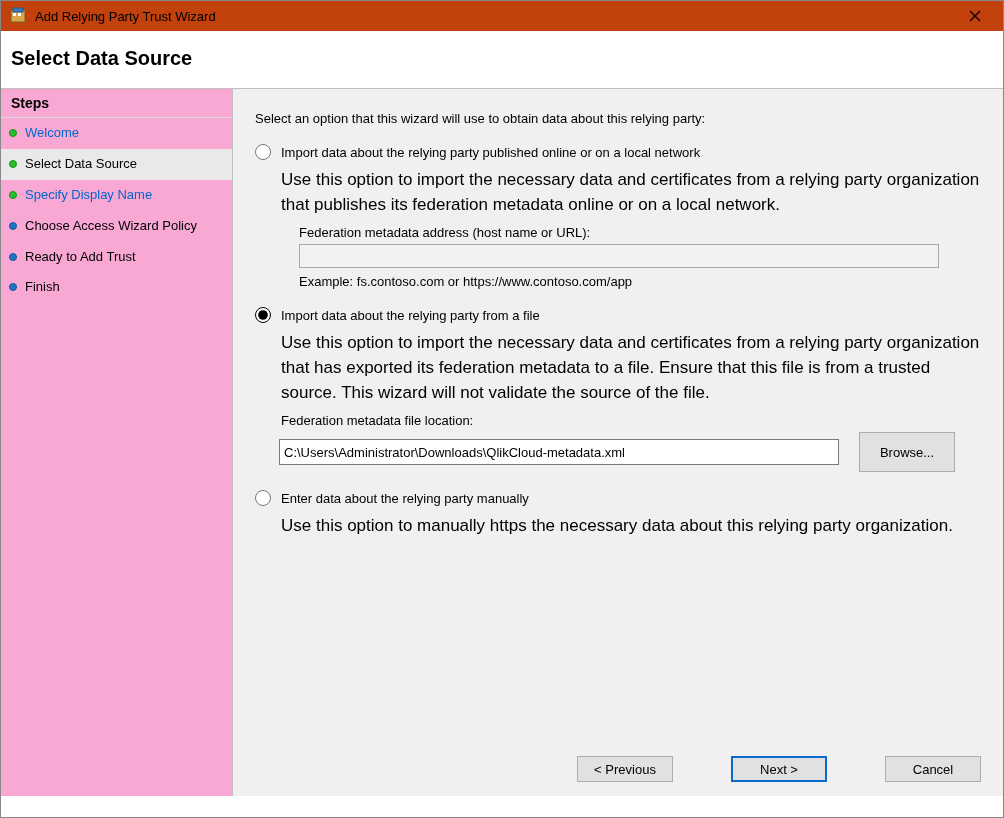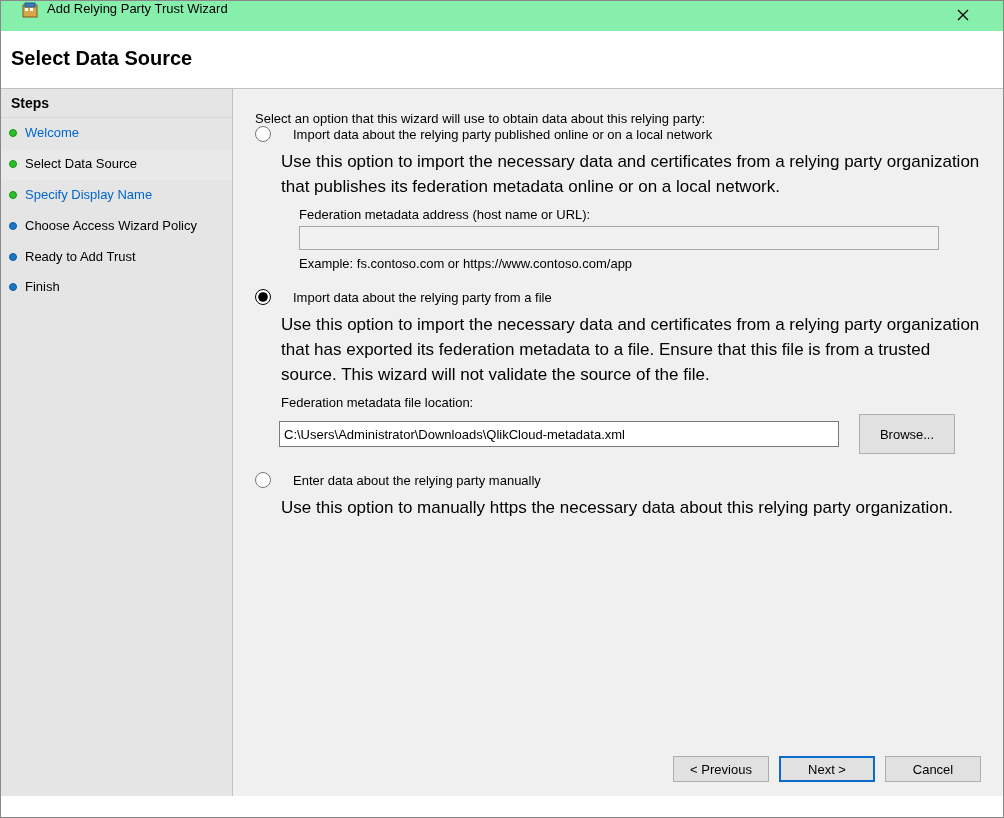--- a/index.html
+++ b/index.html
@@ -1,49 +1,49 @@
 <!DOCTYPE html>
 <html><head>
   <meta charset="utf-8">
   <style>
     * { box-sizing: border-box; margin: 0; padding: 0; }
     body { font-family: "Segoe UI", Tahoma, sans-serif; font-size: 13px; color: #000; background: #fff; width: 1004px; height: 818px; overflow: hidden; border: 1px solid #888; }
-    .title-bar { height: 30px; display: flex; align-items: flex-start; padding: 0 20px; background: #86efac; }
+    .title-bar { height: 30px; display: flex; align-items: center; padding: 0 8px; background: #c2410c; }
     .title-bar .icon { width: 20px; height: 20px; display:inline-flex; align-items:center; justify-content:center; margin-right: 6px; }
     .title-bar .window-title { font-size: 13px; }
     .title-bar .spacer { flex: 1; }
     .close-btn { width: 40px; height: 28px; display: flex; align-items: center; justify-content: center; cursor: pointer; }
     .heading-row { padding: 16px 10px 18px 10px; }
     .heading-row h1 { font-size: 20px; font-weight: bold; }
     .content-area { display: flex; height: 708px; border-top: 1px solid #c0c0c0; }
-    .sidebar { width: 232px; border-right: 1px solid #c0c0c0; background: #e5e5e5; padding-top: 0; }
+    .sidebar { width: 232px; border-right: 1px solid #c0c0c0; background: #f9a8d4; padding-top: 0; }
     .sidebar .steps-header { font-weight: bold; font-size: 14px; padding: 6px 10px; border-bottom: 1px solid #d8d8d8; }
     .sidebar ul { list-style: none; }
     .sidebar li { padding: 7px 10px 7px 24px; position: relative; font-size: 13px; cursor: pointer; line-height: 1.3; }
     .bullet { position: absolute; left: 8px; top: 11px; width: 8px; height: 8px; border-radius: 50%; }
     .bullet.green { background: #2bbf2b; border: 1px solid #189018; }
     .bullet.blue { background: #1b77c5; border: 1px solid #0f5a99; }
     .sidebar li a { color: #0066cc; text-decoration: none; }
     .sidebar li.current { background: #e9e9e9; }
     .sidebar li.current span { color: #000; }
     .main { flex: 1; background: #f0f0f0; padding: 22px 22px 0 22px; position: relative; display: flex; flex-direction: column; }
-    .main .instruction { }
+    .main .instruction { margin-bottom: 18px; }
     .option-block { margin-bottom: 18px; }
-    .option-row { display: flex; align-items: center; gap: 12px; }
+    .option-row { display: flex; align-items: center; }
     .radio { width: 16px; height: 16px; margin-right: 10px; }
     .option-label { font-size: 13px; }
     .option-desc { margin: 8px 0 8px 26px; font-size: 17px; line-height: 1.45; }
     .field-label { margin: 6px 0 4px 44px; font-size: 13px; }
     .text-input { margin-left: 44px; width: 640px; height: 24px; background: #fafafa; border: 1px solid #a8a8a8; padding: 2px 4px; font-family: inherit; font-size: 13px; }
     .hint { margin: 6px 0 0 44px; font-size: 13px; }
     .file-row { display: flex; align-items: center; margin-left: 24px; gap: 20px; }
     .file-input { flex: 0 0 560px; height: 24px; background: #fff; border: 1px solid #7a7a7a; padding: 12px 4px; font-family: inherit; font-size: 13px; }
     .browse-btn { width: 96px; height: 40px; background: #e1e1e1; border: 1px solid #adadad; cursor: pointer; font-family: inherit; font-size: 13px; }
     .button-bar { margin-top: auto; padding: 14px 0; display: flex; justify-content: flex-end; gap: 10px; }
-    .wiz-btn { width: 96px; height: 26px; background: #e1e1e1; border: 1px solid #adadad; cursor: pointer; font-family: inherit; font-size: 13px; }
+    .wiz-btn { width: 96px; height: 26px; background: #e1e1e1; border: 1px solid #adadad; cursor: pointer; font-family: inherit; font-size: 13px; margin-left: 48px; }
     .wiz-btn.primary { border: 2px solid #0b6bcb; }
     input[type=radio] { accent-color: #000; }
     .disabled-input { background: #f1f1f1; color: #777; }
   </style>
 </head>
 <body>
 
 <div class="title-bar">
   <span class="icon">
     <svg width="18" height="18" viewBox="0 0 18 18">

